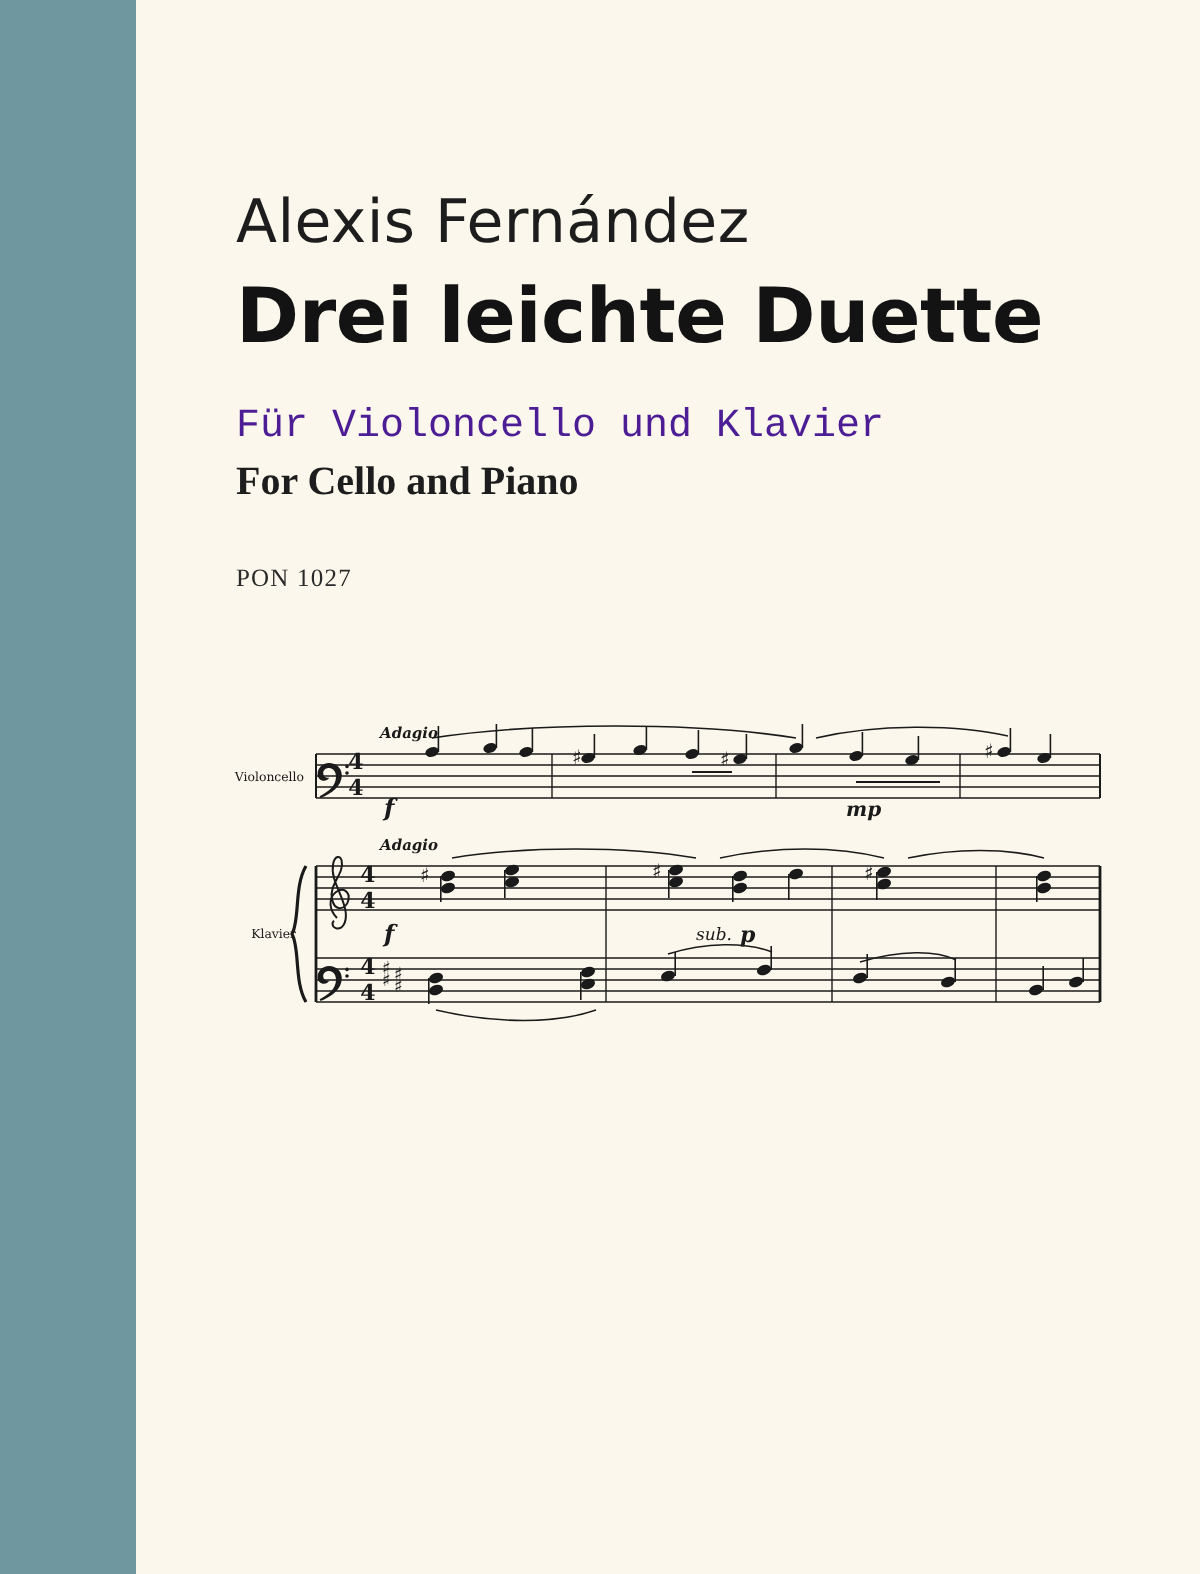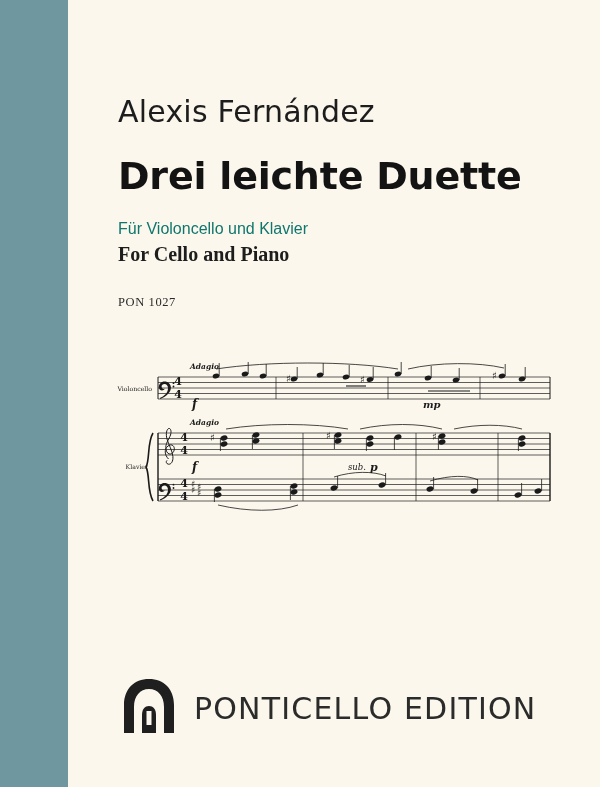--- a/index.html
+++ b/index.html
@@ -53,27 +53,27 @@
     line-height: 1.15;
     margin: 0;
   }
   .work-title {
     font-family: "DejaVu Sans", sans-serif;
     font-size: 38px;
     font-weight: 700;
     color: #131313;
     letter-spacing: -0.2px;
     line-height: 1.2;
-    margin: 24px 0 0 0;
+    margin: 6px 0 0 0;
   }
   .subtitle-de {
-    font-family: Liberation Sans, sans-serif;
-    font-size: 16px;
+    font-family: Liberation Mono, monospace;
+    font-size: 20px;
     font-weight: 400;
-    color: #0f766e;
+    color: #4c1d95;
     margin: 20px 0 0 0;
     line-height: 1.3;
   }
   .subtitle-en {
     font-family: "Liberation Serif", serif;
     font-size: 20px;
     font-weight: 700;
     color: #1d1d1d;
     margin: 1px 0 0 0;
     line-height: 1.3;
@@ -322,29 +322,15 @@
           <line x1="423.6" y1="140" x2="423.6" y2="128"></line>
           <line x1="443.6" y1="136" x2="443.6" y2="124"></line>
 
           <path d="M120 150 C 150 157, 180 157, 200 150" stroke-width="0.8"></path>
           <path d="M236 122 C 255 116, 275 116, 288 121" stroke-width="0.8"></path>
           <path d="M332 126 C 352 120, 370 120, 380 125" stroke-width="0.8"></path>
         </g>
       </svg>
     </div>
 
-    <div class="publisher">
-      <div class="logo-mark">
-        <svg width="62" height="62" viewBox="0 0 62 62" xmlns="http://www.w3.org/2000/svg">
-
-          <path d="M6 58 L6 30 C6 14, 16 4, 31 4 C46 4, 56 14, 56 30 L56 58 L46 58 L46 32
-                   C46 21, 40 14, 31 14 C22 14, 16 21, 16 32 L16 58 Z" fill="#1f1f1f"></path>
-          <path d="M24 58 L24 40 C24 34, 27 31, 31 31 C35 31, 38 34, 38 40 L38 58 Z" fill="#1f1f1f"></path>
-          <circle cx="22" cy="25" r="3.2" fill="#fbf7ec"></circle>
-          <circle cx="40" cy="25" r="3.2" fill="#fbf7ec"></circle>
-          <rect x="28.5" y="36" width="5" height="14" fill="#fbf7ec"></rect>
-        </svg>
-      </div>
-      <div class="publisher-name">PONTICELLO EDITION</div>
-    </div>
 
   </div>
 </div>
 
 </body></html>

